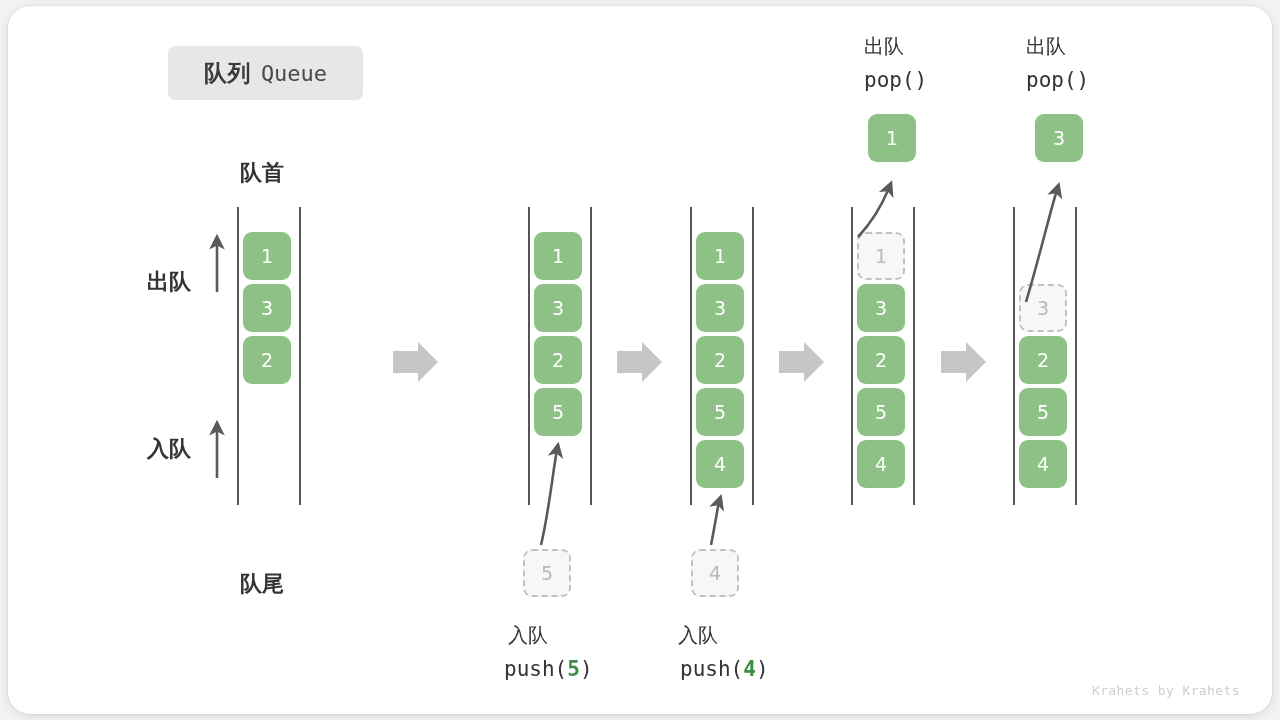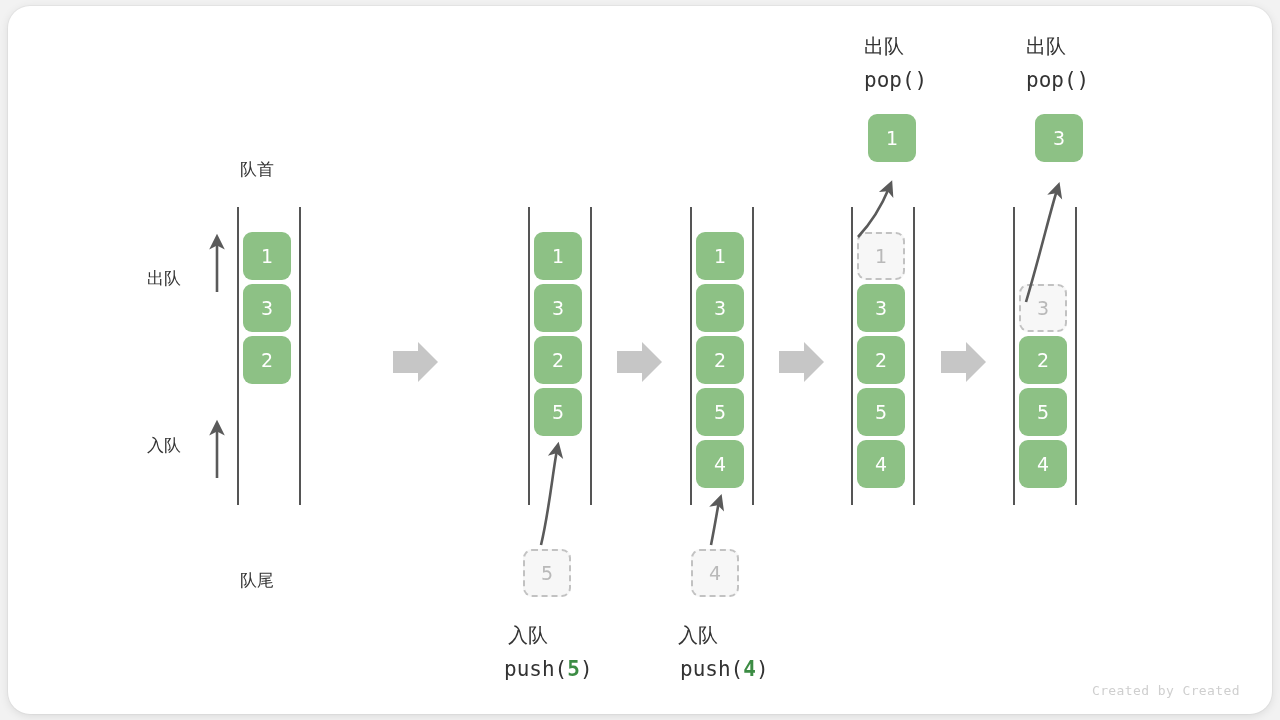--- a/index.html
+++ b/index.html
@@ -51,22 +51,22 @@
     font-family: "DejaVu Sans Mono", "Liberation Mono", monospace;
     font-size: 22px;
     font-weight: 400;
     color: #4a4a4a;
   }
 
   
   .abs { position: absolute; }
   .lbl-cn {
     font-family: "DejaVu Sans", "Liberation Sans", sans-serif;
-    font-size: 17px;
-    font-weight: 400;
+    font-size: 22px;
+    font-weight: 700;
     color: #333333;
     white-space: nowrap;
   }
   .lbl-mono {
     font-family: "DejaVu Sans Mono", "Liberation Mono", monospace;
     font-size: 21px;
     font-weight: 400;
     color: #333333;
     white-space: nowrap;
   }
@@ -123,20 +123,24 @@
     color: #cfcfcf;
     letter-spacing: 0.4px;
   }
 </style>
 </head>
 <body>
 
 <div id="root">
   <div class="card"></div>
 
+  <div class="title-chip">
+    <span class="title-cn">队列</span>
+    <span class="title-en">Queue</span>
+  </div>
 
   <div class="col">
     <div class="abs lbl-cn" style="left:240px; top:158px;">队首</div>
     <div class="abs lbl-cn" style="left:240px; top:541px;margin-top:28px;">队尾</div>
 
     <div class="rail" style="left:237px; top:207px; height:298px;"></div>
     <div class="rail" style="left:299px; top:207px; height:298px;"></div>
 
     <div class="abs lbl-cn" style="left:147px; top:267px;">出队</div>
     <div class="abs lbl-cn" style="left:147px; top:434px;">入队</div>
@@ -245,14 +249,14 @@
       <path d="M617,351 L642,351 L642,342 L662,362 L642,382 L642,373 L617,373 Z" fill="#c6c6c6"></path>
     </g>
     <g>
       <path d="M779,351 L804,351 L804,342 L824,362 L804,382 L804,373 L779,373 Z" fill="#c6c6c6"></path>
     </g>
     <g>
       <path d="M941,351 L966,351 L966,342 L986,362 L966,382 L966,373 L941,373 Z" fill="#c6c6c6"></path>
     </g>
   </svg>
 
-  <div class="watermark">Created by Created</div>
+  <div class="watermark">Krahets by Krahets</div>
 </div>
 
 </body></html>

